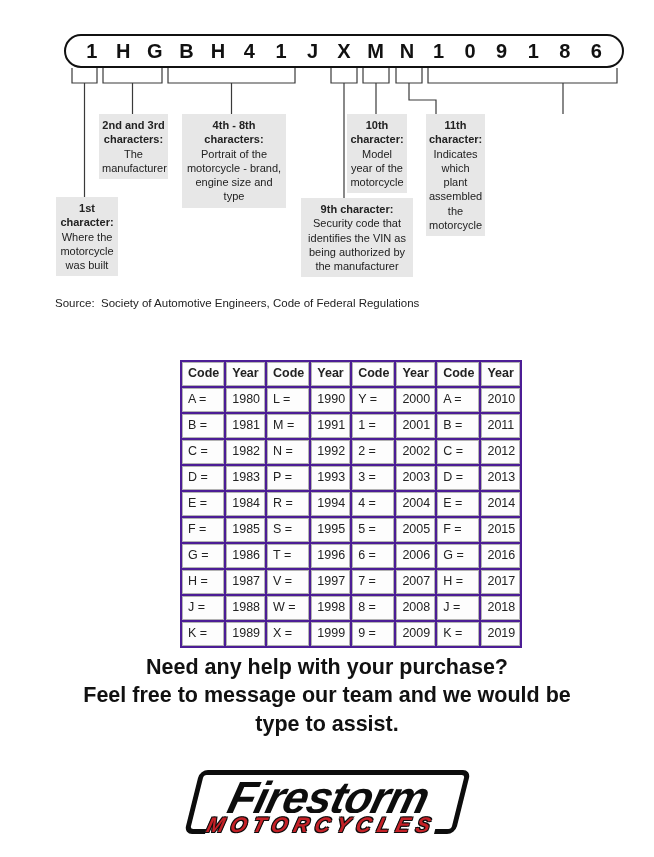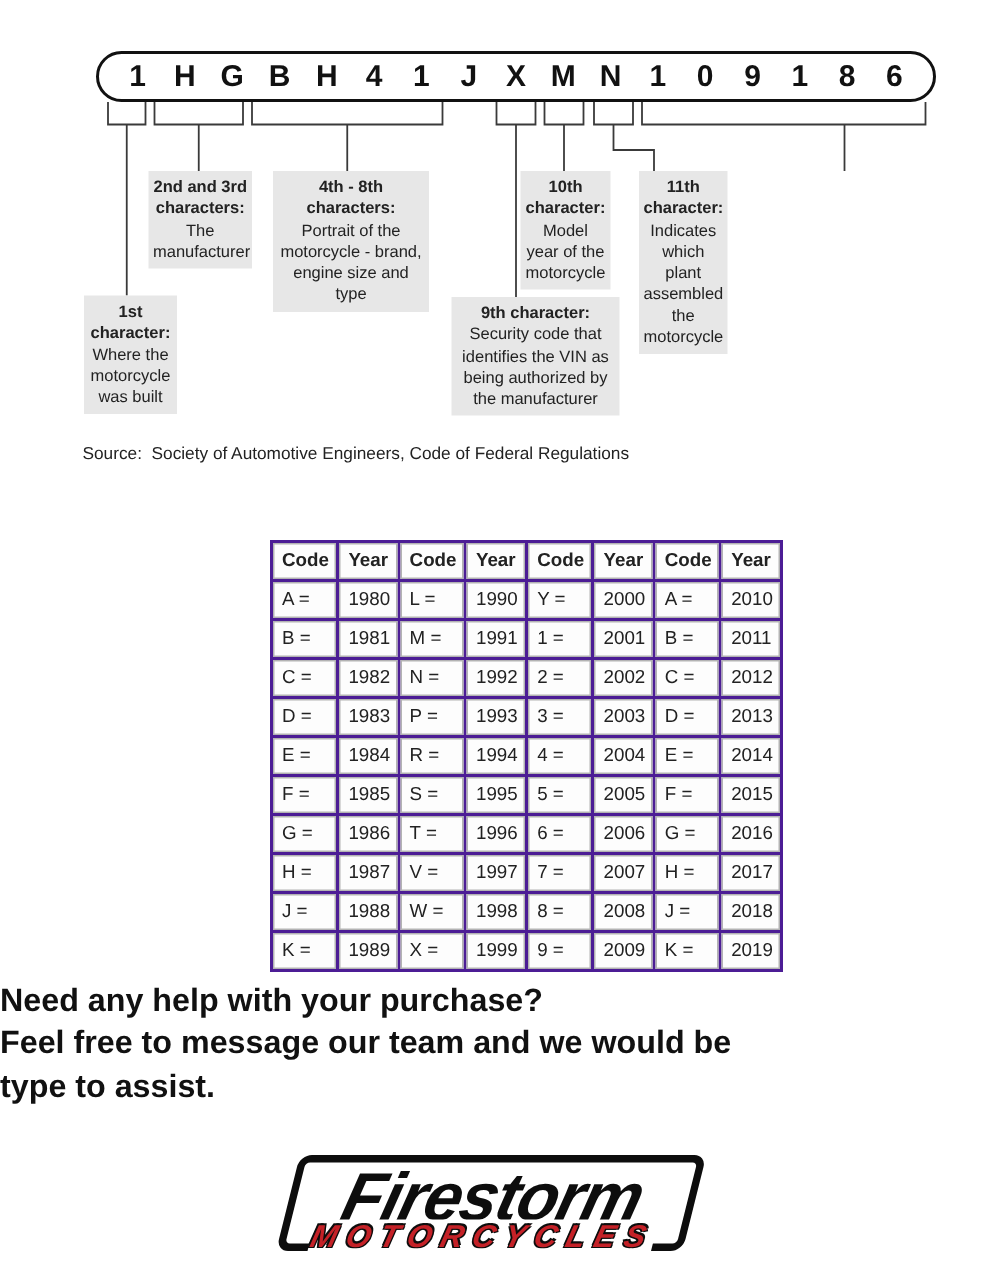--- a/index.html
+++ b/index.html
@@ -75,20 +75,21 @@
     line-height: 1.2;
     color: #222;
   }
   .year-table th { font-weight: bold; }
   .year-table .col-code { width: 40px; }
   .year-table .col-year { width: 33px; }
 
   
   .help-text {
     position: absolute; left: 0; top: 653px; width: 654px;
+    text-align: center;
     font-weight: bold;
     font-size: 21.5px;
     line-height: 1.32;
     color: #111;
   }
 
   
   .logo-row {
     position: absolute; left: 0; top: 770px; width: 654px;
     display: flex; justify-content: center;

